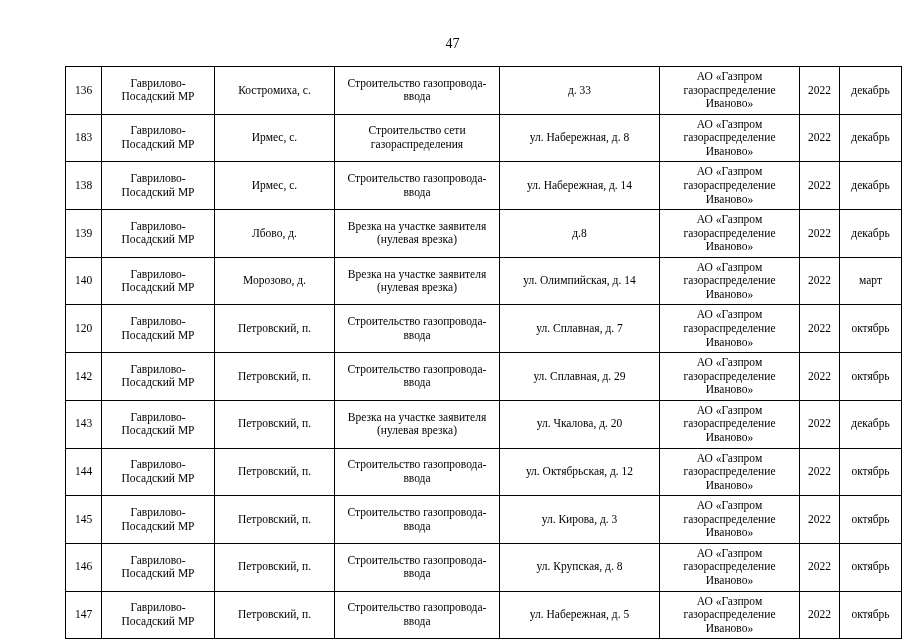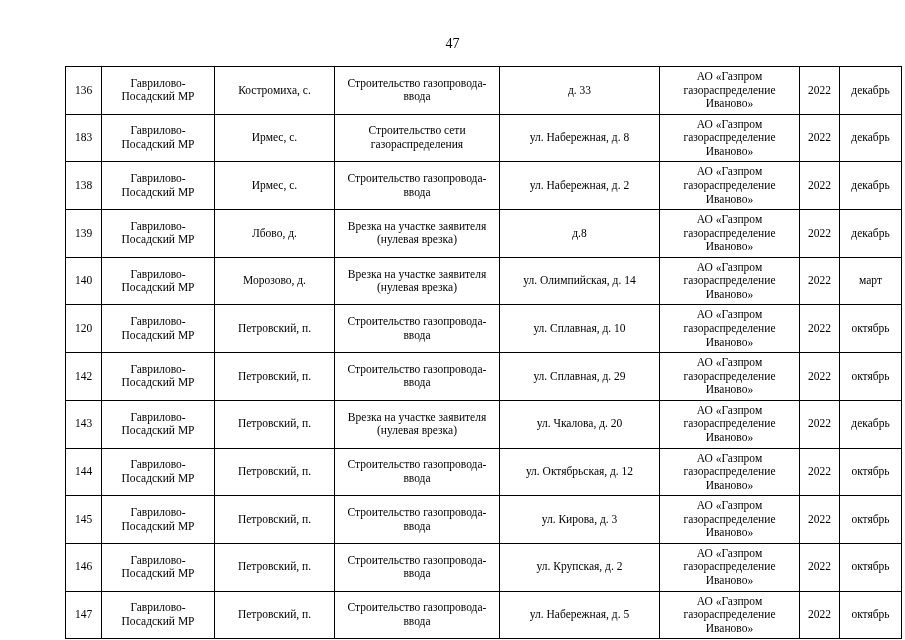--- a/index.html
+++ b/index.html
@@ -100,21 +100,21 @@
             <td>ул. Набережная, д. 8</td>
             <td class="cell-org">АО «Газпром газораспределение Иваново»</td>
             <td>2022</td>
             <td>декабрь</td>
           </tr>
           <tr>
             <td>138</td>
             <td>Гаврилово-Посадский МР</td>
             <td>Ирмес, с.</td>
             <td>Строительство газопровода-ввода</td>
-            <td>ул. Набережная, д. 2</td>
+            <td>ул. Набережная, д. 14</td>
             <td class="cell-org">АО «Газпром газораспределение Иваново»</td>
             <td>2022</td>
             <td>декабрь</td>
           </tr>
           <tr>
             <td>139</td>
             <td>Гаврилово-Посадский МР</td>
             <td>Лбово, д.</td>
             <td>Врезка на участке заявителя (нулевая врезка)</td>
             <td>д.8</td>
@@ -130,21 +130,21 @@
             <td>ул. Олимпийская, д. 14</td>
             <td class="cell-org">АО «Газпром газораспределение Иваново»</td>
             <td>2022</td>
             <td>март</td>
           </tr>
           <tr>
             <td>120</td>
             <td>Гаврилово-Посадский МР</td>
             <td>Петровский, п.</td>
             <td>Строительство газопровода-ввода</td>
-            <td>ул. Сплавная, д. 10</td>
+            <td>ул. Сплавная, д. 7</td>
             <td class="cell-org">АО «Газпром газораспределение Иваново»</td>
             <td>2022</td>
             <td>октябрь</td>
           </tr>
           <tr>
             <td>142</td>
             <td>Гаврилово-Посадский МР</td>
             <td>Петровский, п.</td>
             <td>Строительство газопровода-ввода</td>
             <td>ул. Сплавная, д. 29</td>
@@ -180,21 +180,21 @@
             <td>ул. Кирова, д. 3</td>
             <td class="cell-org">АО «Газпром газораспределение Иваново»</td>
             <td>2022</td>
             <td>октябрь</td>
           </tr>
           <tr>
             <td>146</td>
             <td>Гаврилово-Посадский МР</td>
             <td>Петровский, п.</td>
             <td>Строительство газопровода-ввода</td>
-            <td>ул. Крупская, д. 2</td>
+            <td>ул. Крупская, д. 8</td>
             <td class="cell-org">АО «Газпром газораспределение Иваново»</td>
             <td>2022</td>
             <td>октябрь</td>
           </tr>
           <tr>
             <td>147</td>
             <td>Гаврилово-Посадский МР</td>
             <td>Петровский, п.</td>
             <td>Строительство газопровода-ввода</td>
             <td>ул. Набережная, д. 5</td>

